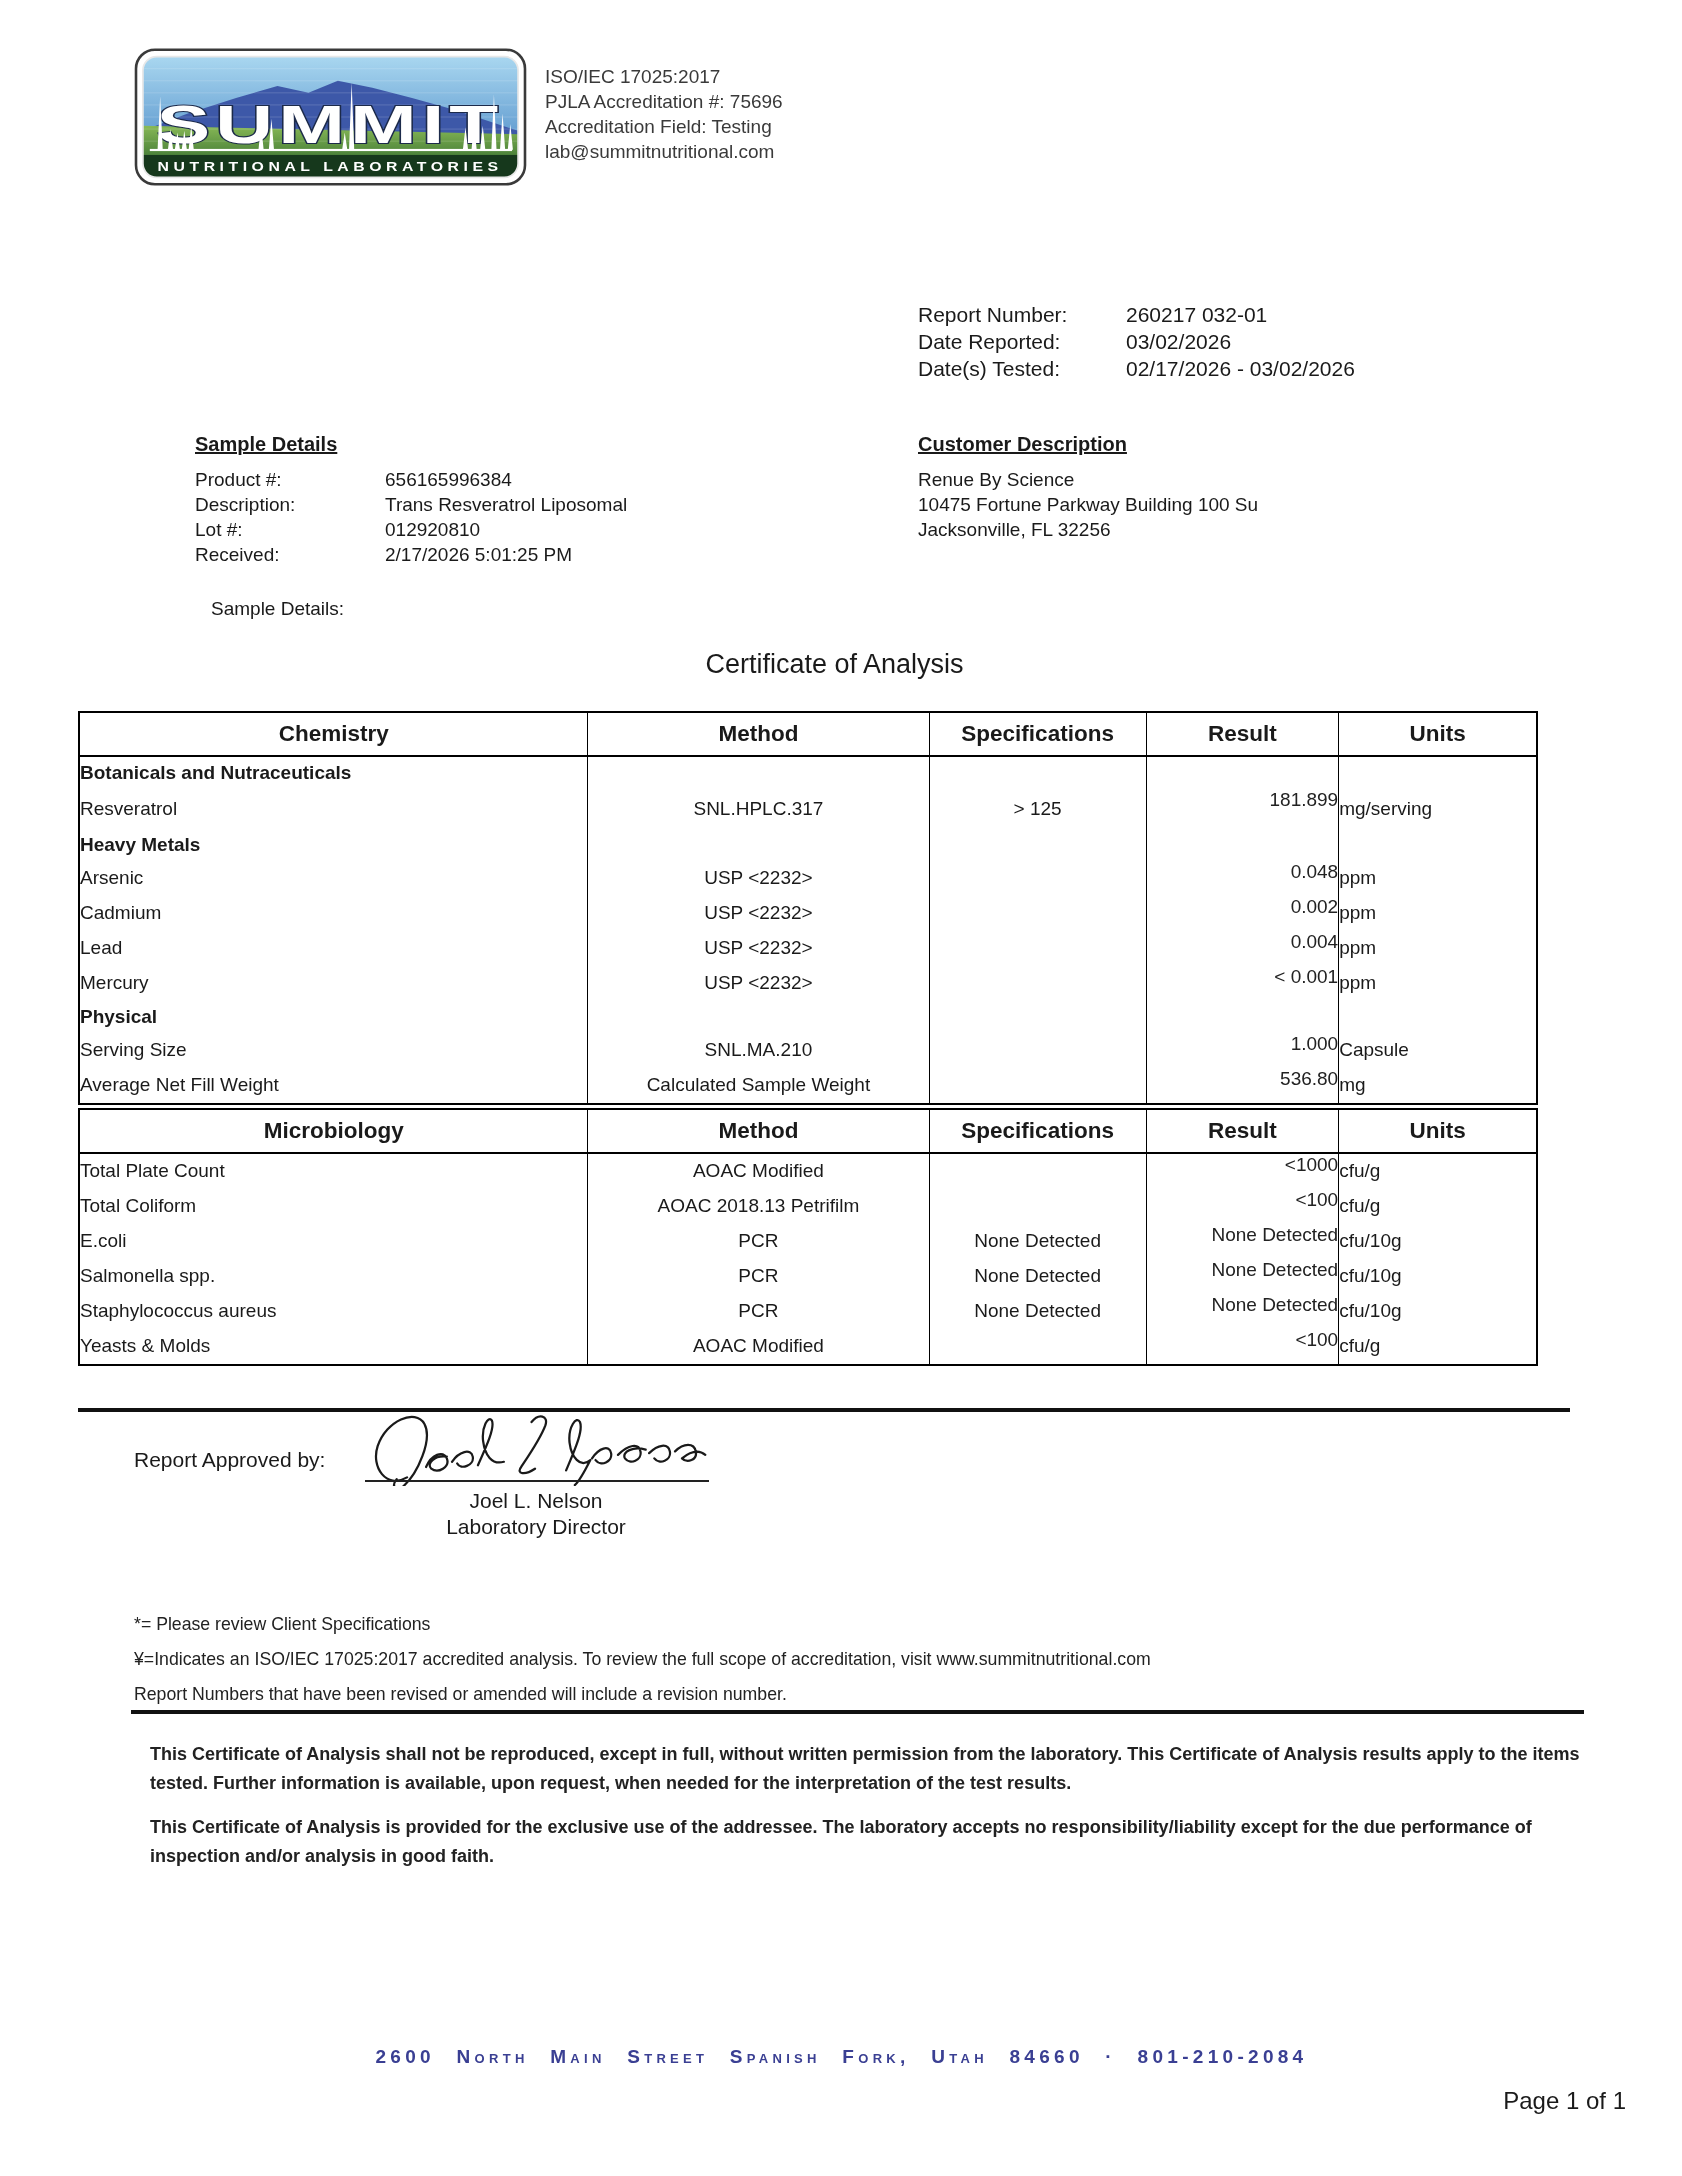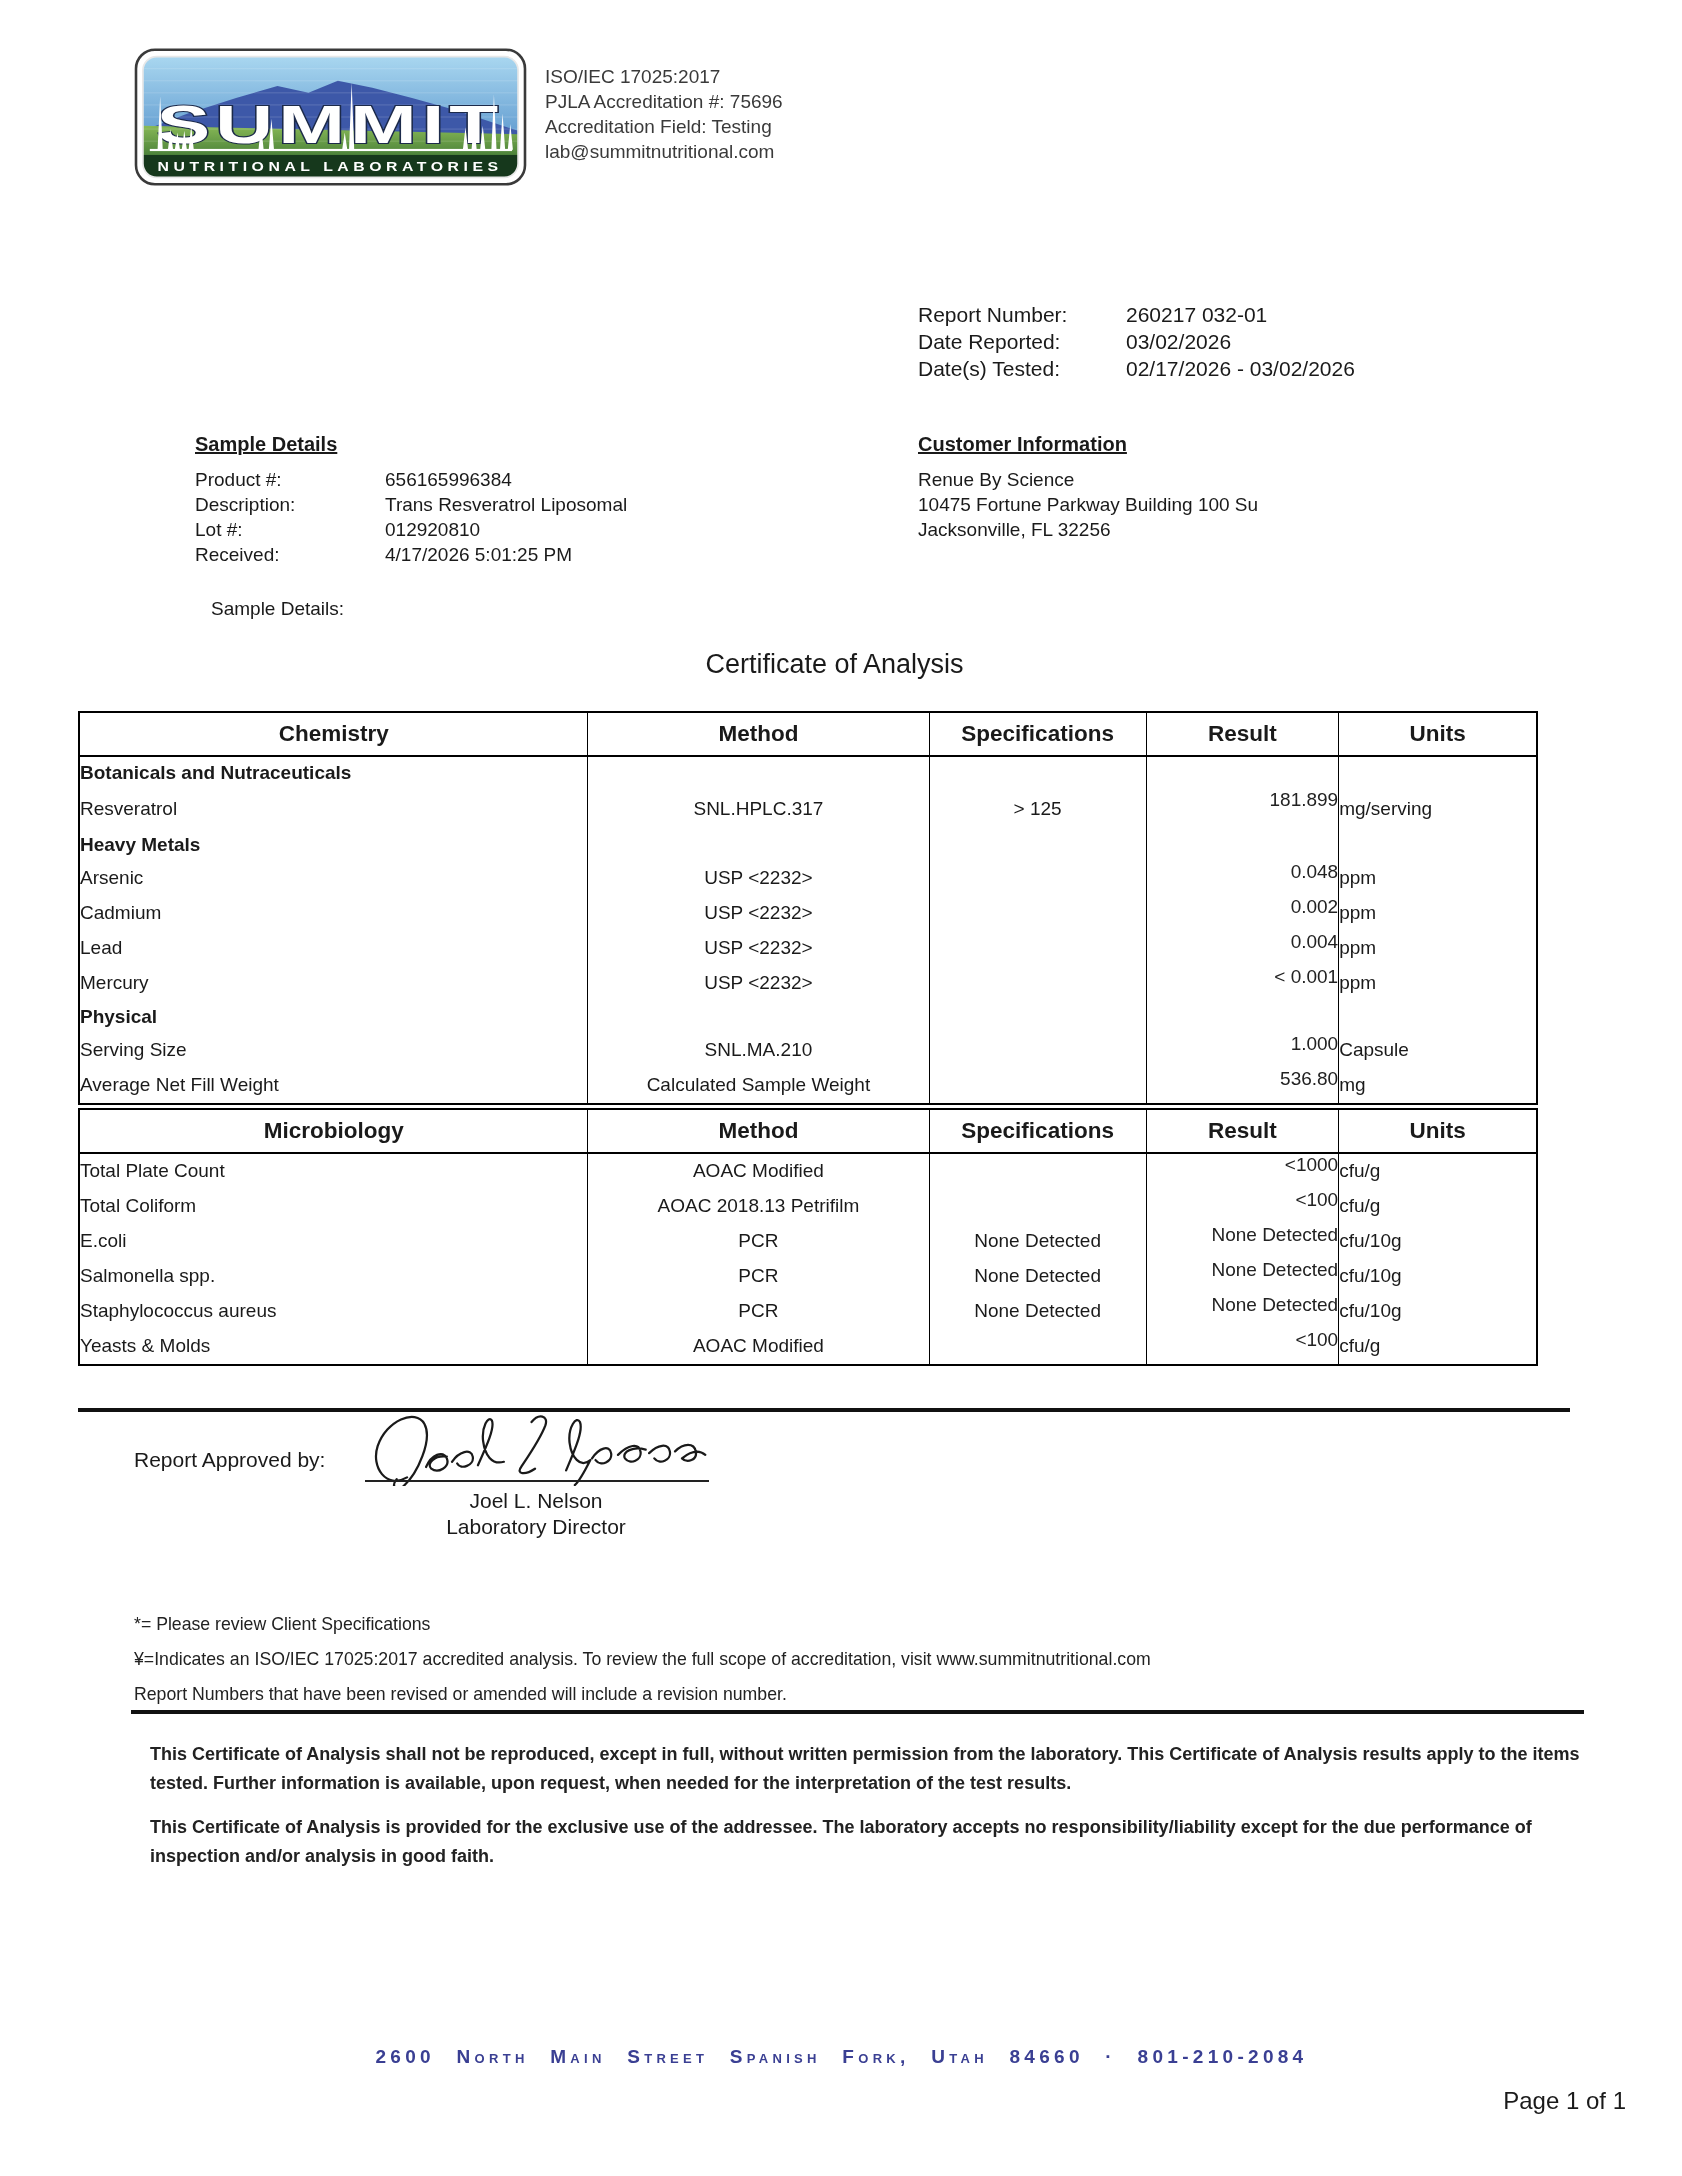--- a/index.html
+++ b/index.html
@@ -169,27 +169,27 @@
     <div class="kv">
       <span class="k">Description:</span>
       <span class="v">Trans Resveratrol Liposomal</span>
     </div>
     <div class="kv">
       <span class="k">Lot #:</span>
       <span class="v">012920810</span>
     </div>
     <div class="kv">
       <span class="k">Received:</span>
-      <span class="v">4/17/2026 5:01:25 PM</span>
+      <span class="v">2/17/2026 5:01:25 PM</span>
     </div>
   </div>
   <div class="abs sample2">Sample Details:</div>
 
   <div class="abs customer">
-    <div class="sec-head">Customer Information</div>
+    <div class="sec-head">Customer Description</div>
     <div>Renue By Science</div>
     <div>10475 Fortune Parkway Building 100 Su</div>
     <div>Jacksonville, FL 32256</div>
   </div>
 
   <div class="abs title">Certificate of Analysis</div>
 
   <div class="abs tablewrap-chem">
     <table class="coa">
       <colgroup>

